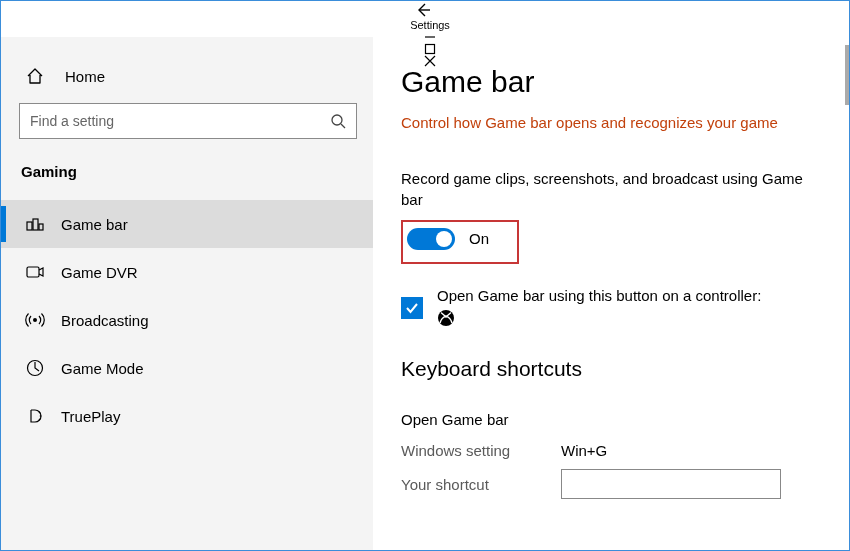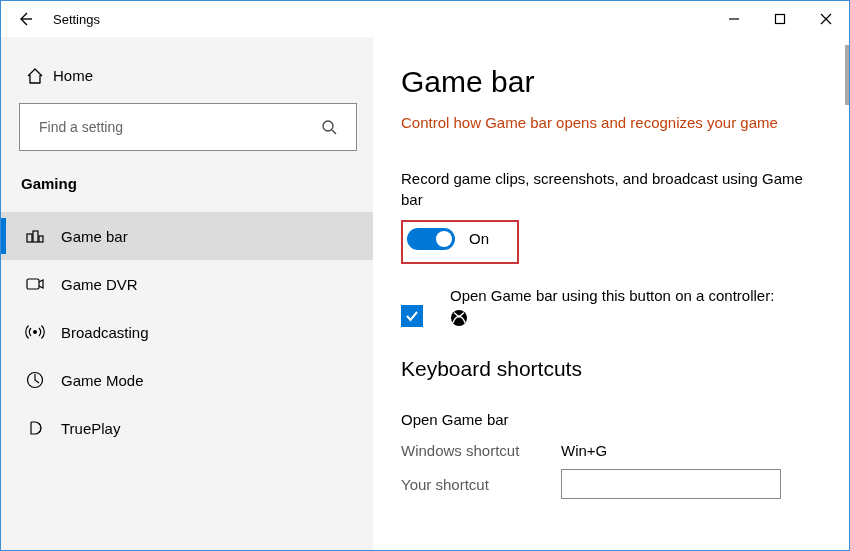--- a/index.html
+++ b/index.html
@@ -11,53 +11,54 @@
     width: 850px;
     height: 551px;
     overflow: hidden;
     border: 1px solid #3a8dda;
   }
   .window { display: flex; flex-direction: column; height: 100%; }
   .titlebar {
     display: flex; align-items: center;
     height: 36px;
     padding: 0 0 0 10px;
-    font-size: 13px;
+    font-size: 11px;
+    flex-direction: column;
   }
   .titlebar .back {
     width: 28px; height: 28px;
     display: flex; align-items: center; justify-content: center;
     margin-right: 14px;
   }
   .titlebar .title { flex: 1; }
   .winbtn {
     width: 46px; height: 36px;
     display: flex; align-items: center; justify-content: center;
   }
   .body { display: flex; flex: 1; overflow: hidden; }
   .sidebar {
     width: 372px;
     background: #f4f4f4;
     padding-top: 22px;
     display: flex; flex-direction: column;
   }
   .home-row {
-    display: flex; align-items: flex-start;
+    display: flex; align-items: center;
     padding: 8px 20px 8px 24px;
-    gap: 8px;
+    gap: 20px;
     font-size: 15px;
   }
   .home-row .icon-slot { width: 20px; display:flex; justify-content:center; }
   .searchwrap { padding: 10px 16px 14px 18px; }
   .searchbox {
-    width: 100%; height: 48px;
+    width: 100%; height: 36px;
     border: 1px solid #8a8a8a;
     background: #fff;
     display: flex; align-items: center;
-    padding: 0 19px;
+    padding: 0 10px;
   }
   .searchbox input {
     flex: 1; border: none; outline: none;
     font-size: 14px; font-family: inherit;
     background: transparent;
     color: #666;
   }
   .searchbox input::placeholder { color: #666; }
   .catlabel {
     padding: 10px 20px 20px 20px;
@@ -106,21 +107,21 @@
     position: relative;
   }
   .toggle .knob {
     position: absolute;
     right: 3px; top: 3px;
     width: 16px; height: 16px;
     border-radius: 50%;
     background: #fff;
   }
   .toggle-text { font-size: 15px; }
-  .check-row { display: flex; align-items: flex-end; gap: 27px; margin-bottom: 30px; }
+  .check-row { display: flex; align-items: center; gap: 14px; margin-bottom: 30px; }
   .checkbox {
     width: 22px; height: 22px;
     background: #0078d7;
     display: flex; align-items: center; justify-content: center;
     flex-shrink: 0;
     margin-top: 2px;
   }
   .check-label { font-size: 15px; max-width:400px; line-height:1.3;}
   .xbox-icon { margin-top: 4px; }
   .h2 { font-size: 21px; font-weight: 500; margin-bottom: 30px; }
@@ -274,21 +275,21 @@
               </svg>
           </div>
         </div>
       </div>
 
       <div class="h2">Keyboard shortcuts</div>
 
       <div class="sc-section">
         <div class="sc-title">Open Game bar</div>
         <div class="sc-row">
-          <span class="k">Windows shortcut</span>
+          <span class="k">Windows setting</span>
           <span>Win+G</span>
         </div>
         <div class="sc-row">
           <span class="k">Your shortcut</span>
           <input class="sc-input" type="text" value="" style="">
         </div>
       </div>
     </div>
   </div>
 </div>

